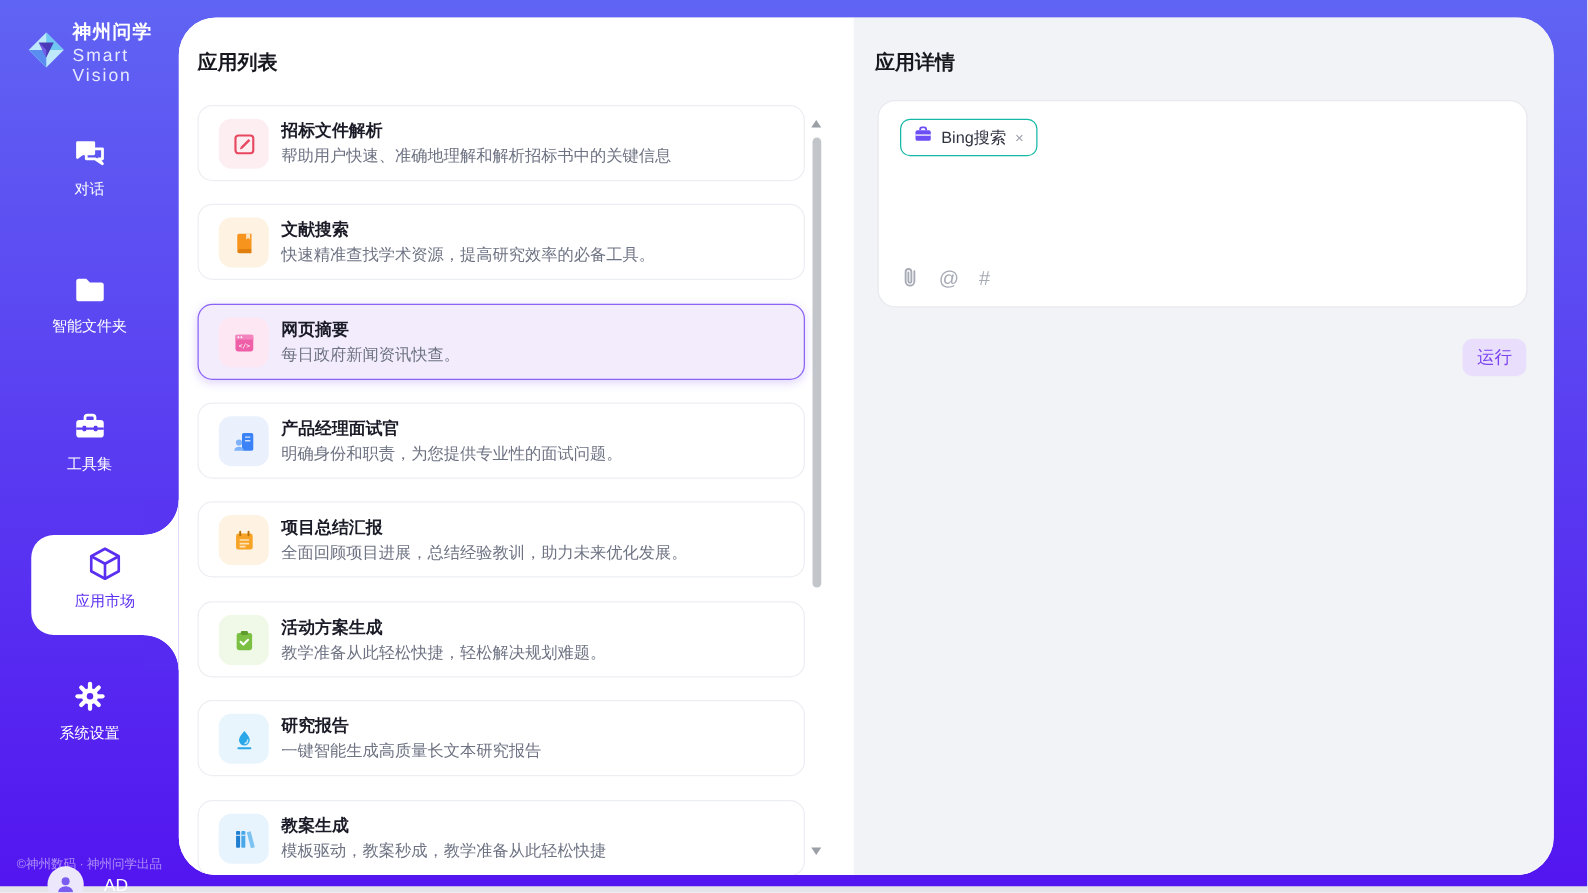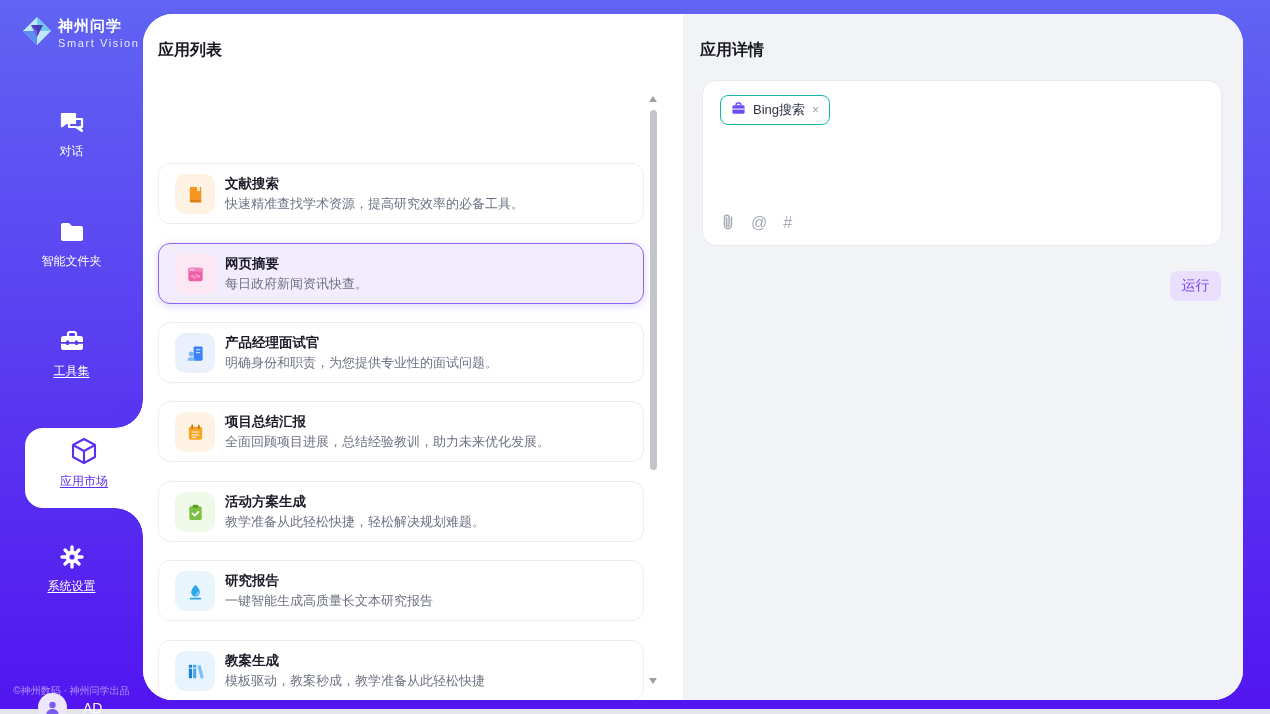--- a/index.html
+++ b/index.html
@@ -68,26 +68,26 @@
   #run-button{
     position:absolute;left:487px;top:257px;width:51px;height:30px;
     background:#e9defc;color:#7a45f0;font-size:14px;border:none;border-radius:8px;
     display:flex;align-items:center;justify-content:center;cursor:pointer;text-align:right;
   }
 
   
   #sidebar{position:absolute;left:0;top:0;width:143px;height:709px;}
   #logo{position:absolute;left:22px;top:16px;display:flex;align-items:center;gap:6px;}
   #logo-text .cn{font-size:15px;font-weight:bold;color:#fff;letter-spacing:1px;}
-  #logo-text .en{font-size:11px;color:#e7e9ff;letter-spacing:1.6px;margin-top:1px;}
+  #logo-text .en{font-size:14px;color:#e7e9ff;letter-spacing:1.6px;margin-top:1px;}
 
   .nav-item{position:absolute;left:0;width:143px;text-align:center;cursor:pointer;}
   .nav-item svg{display:block;margin:0 auto;}
   .nav-label{margin-top:7px;font-size:12px;color:#ffffff;}
-  .nav-label.u{text-decoration:underline;text-underline-offset:2px;text-align:center;}
+  .nav-label.u{text-underline-offset:2px;text-align:center;}
 
   
   #active-bubble{
     position:absolute;left:25px;top:428px;width:118px;height:80px;
     background:#fff;border-top-left-radius:18px;border-bottom-left-radius:18px;
   }
   #active-bubble::before{
     content:"";position:absolute;right:0;top:-28px;width:28px;height:28px;
     background:radial-gradient(circle 28px at 0 0,#5836f1 98%,#fff 100%);
   }
@@ -197,20 +197,32 @@
       <span id="user-initials">AD</span>
     </div>
     <div id="copyright">©神州数码 · 神州问学出品</div>
   </div>
 
   <div id="main-panel">
 
     <div id="list-area">
       <div class="panel-title">应用列表</div>
 
+      <div class="card" style="top:70px;">
+        <div class="card-icon" style="background:#fdeef1;">
+          <svg width="19" height="19" viewBox="0 0 20 20" fill="none" stroke="#e8485f" stroke-width="1.8" stroke-linecap="round" stroke-linejoin="round">
+            <rect x="2.5" y="2.5" width="15" height="15" rx="2.5"></rect>
+            <path d="M13.5 5.5 l1.5 1.5 -6.5 6.5 -2.3 0.8 0.8 -2.3 z" fill="#e8485f" stroke="none"></path>
+          </svg>
+        </div>
+        <div class="card-text">
+          <div class="card-title">招标文件解析</div>
+          <div class="card-desc">帮助用户快速、准确地理解和解析招标书中的关键信息</div>
+        </div>
+      </div>
 
       <div class="card" style="top:149px;">
         <div class="card-icon" style="background:#fef3e2;">
           <svg width="19" height="19" viewBox="0 0 20 20">
             <path d="M4 3.5 a1.5 1.5 0 0 1 1.5 -1.5 H16 v13 H5.8 a1.8 1.8 0 0 0 -1.8 1.8 z" fill="#f7941d"></path>
             <path d="M11.5 2 v5 l1.7 -1.3 1.6 1.3 v-5 z" fill="#fde4c2"></path>
             <path d="M4 16.8 a1.8 1.8 0 0 0 1.8 1.7 H16 v-3.5 H5.8 a1.8 1.8 0 0 0 -1.8 1.8 z" fill="#e07f0e"></path>
           </svg>
         </div>
         <div class="card-text">

